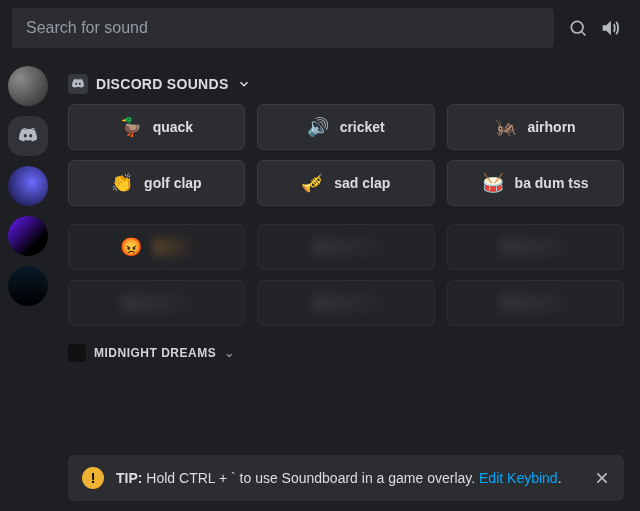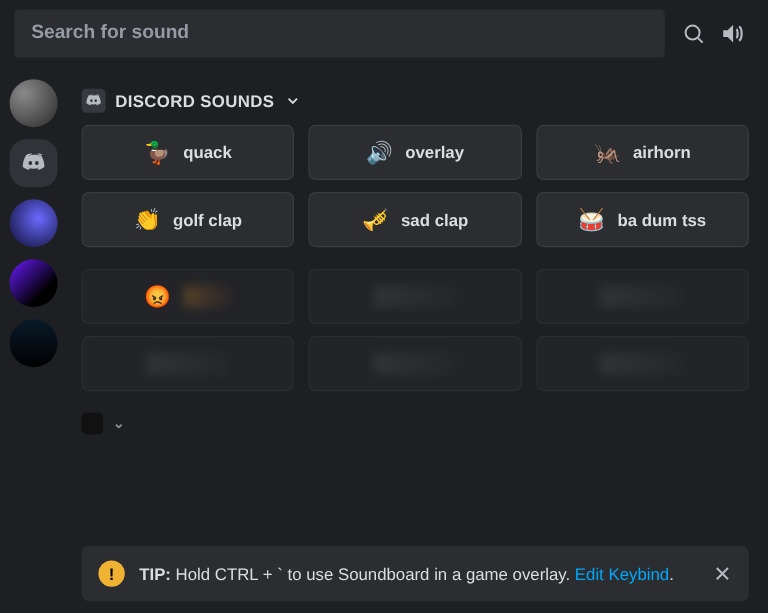--- a/index.html
+++ b/index.html
@@ -23,21 +23,20 @@
     flex: 1;
     height: 40px;
     background: #2b2d31;
     border: none;
     border-radius: 4px;
     margin: 10px 8px 10px 12px;
     padding: 0 14px;
     color: #dbdee1;
     font-size: 16px;
     outline: none;
-    font-weight: bold;
   }
   .search-input::placeholder { color: #949ba4; }
   .icon-btn {
     width: 32px; height: 32px;
     display: flex; align-items: center; justify-content: center;
     color: #b5bac1;
     cursor: pointer;
   }
 
   
@@ -226,21 +225,21 @@
         </svg>
     </div>
 
     <div class="grid">
       <button class="sound">
         <span class="emoji">🦆</span>
         <span>quack</span>
       </button>
       <button class="sound">
         <span class="emoji">🔊</span>
-        <span>overlay</span>
+        <span>cricket</span>
       </button>
       <button class="sound">
         <span class="emoji">🦗</span>
         <span>airhorn</span>
       </button>
       <button class="sound">
         <span class="emoji">👏</span>
         <span>golf clap</span>
       </button>
       <button class="sound">
@@ -271,20 +270,21 @@
       <div class="sound locked noemo">
           <span class="blur"></span>
         </div>
       <div class="sound locked noemo">
           <span class="blur"></span>
         </div>
     </div>
 
     <div class="cutoff-header">
       <span class="dot"></span>
+      <span>MIDNIGHT DREAMS</span>
       <span style="opacity:.6;">⌄</span>
     </div>
 
     <div class="tip">
       <div class="warn">!</div>
       <div class="text">
         <b>TIP:</b>
         <span>Hold CTRL + ` to use Soundboard in a game overlay.</span>
         <span class="link">Edit Keybind</span><span>.</span>
       </div>

